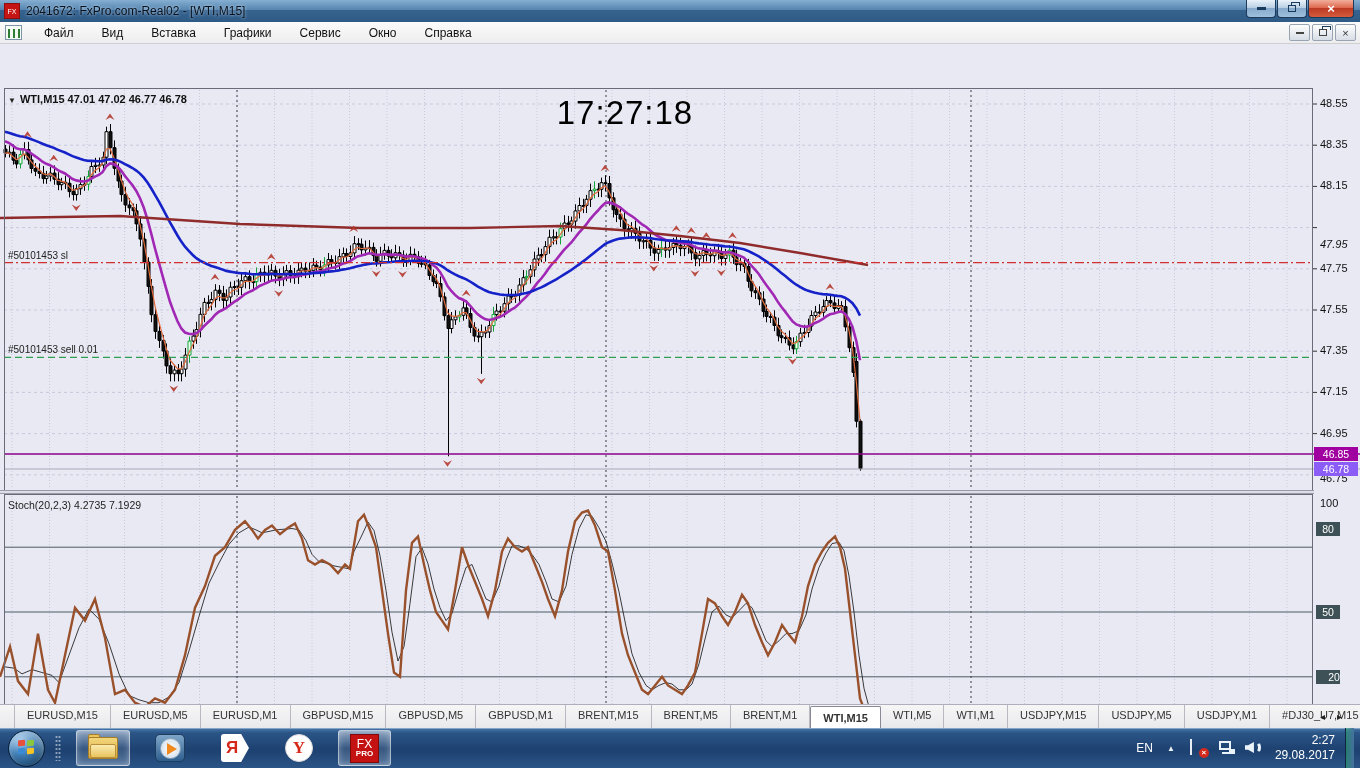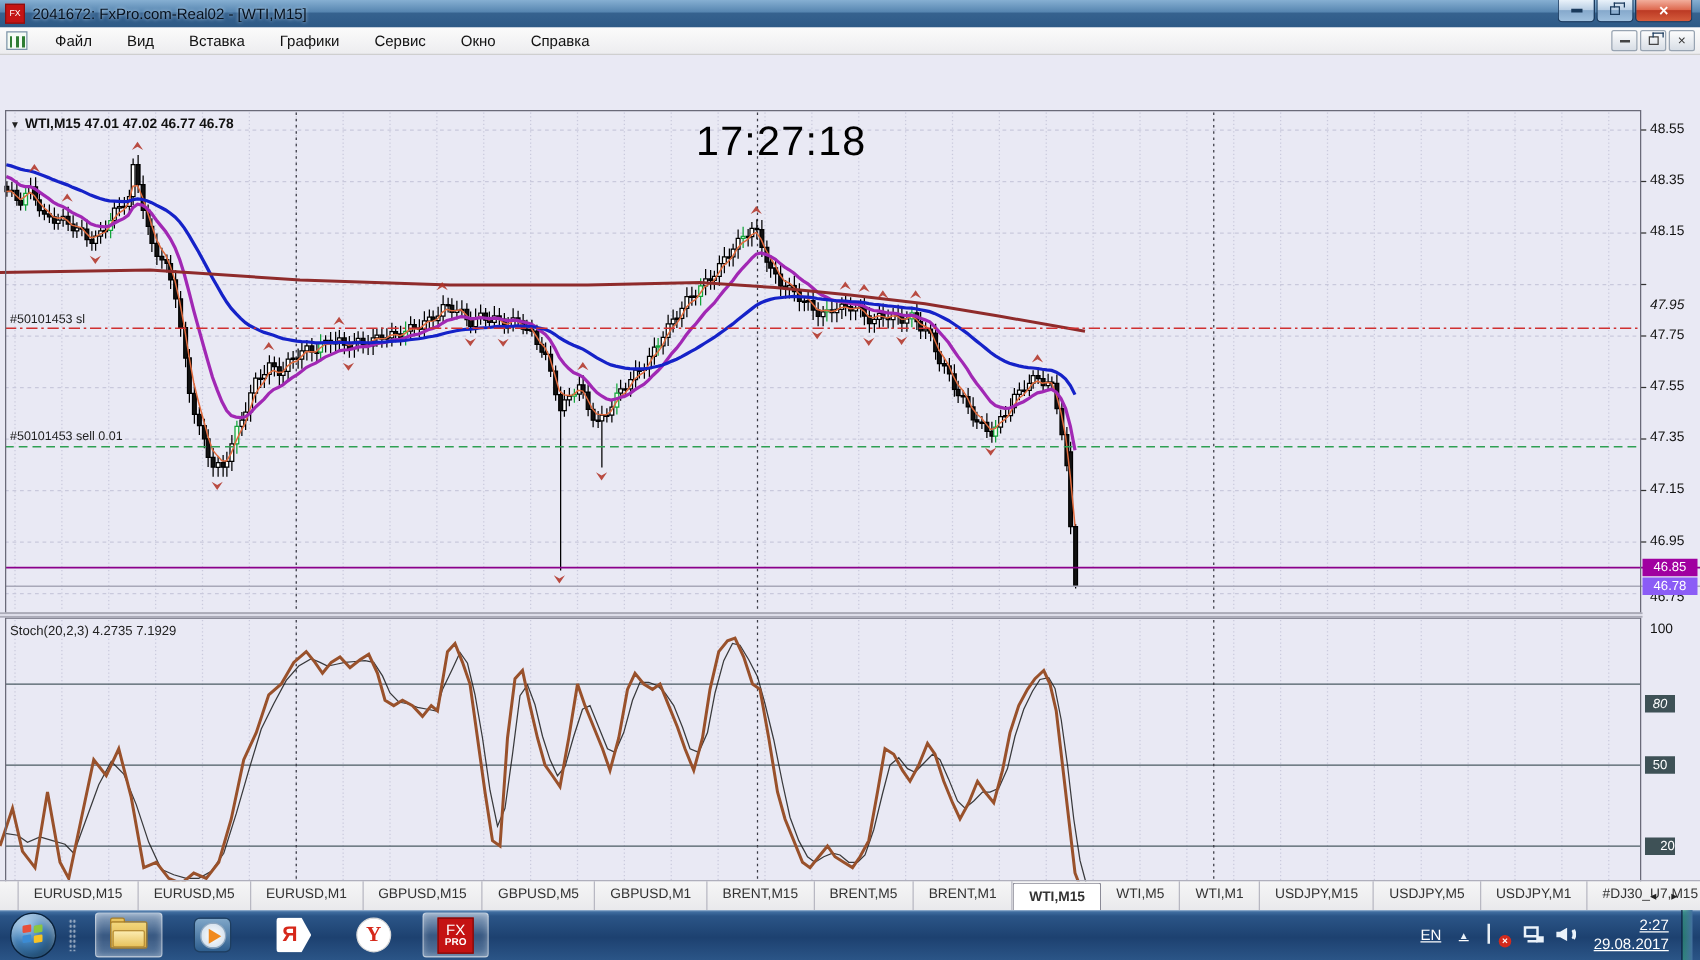--- a/index.html
+++ b/index.html
@@ -92,21 +92,21 @@
   .wmp .play{position:absolute;left:11px;top:8px;width:0;height:0;border-left:10px solid #F08A1E;border-top:6px solid transparent;border-bottom:6px solid transparent;}
   .yshield{position:relative;width:28px;height:28px;background:#FFF;border-radius:3px;
     clip-path:polygon(0 0,72% 0,100% 50%,72% 100%,0 100%);display:flex;align-items:center;justify-content:center;}
   .yshield span{color:#D6281A;font-size:17px;font-weight:bold;margin-right:6px;}
   .ycircle{width:28px;height:28px;background:#FFF;border-radius:50%;display:flex;align-items:center;justify-content:center;border:1px solid #D8D8D8;}
   .ycircle span{color:#D6281A;font-size:17px;font-weight:bold;font-family:"Liberation Serif",serif;}
   .fxbig{width:29px;height:29px;background:#C41212;border:1px solid #7E0A0A;color:#fff;
     font-family:"Liberation Serif",serif;display:flex;flex-direction:column;align-items:center;justify-content:center;}
   .fxbig .l1{font-size:12px;line-height:11px;}
   .fxbig .l2{font-size:8px;line-height:8px;font-weight:bold;}
-  #tray{position:absolute;right:6px;top:0;height:40px;display:flex;align-items:center;color:#fff;text-decoration:underline;}
+  #tray{position:absolute;right:6px;top:0;height:40px;display:flex;align-items:center;color:#fff;}
   #lang{font-size:12px;margin-right:14px;}
   #trayexp{font-size:8px;margin-right:14px;color:#EAF2FA;}
   .trayico{position:relative;width:18px;height:18px;margin-right:10px;}
   .flagico{width:10px;height:9px;background:#F2F6FA;clip-path:polygon(0 0,100% 15%,100% 85%,0 100%);margin-left:3px;}
   .flagpole{position:absolute;left:1px;top:0;width:2px;height:16px;background:#E8EEF4;}
   .redx{position:absolute;right:-2px;bottom:-1px;width:10px;height:10px;border-radius:50%;background:#D42A1C;color:#fff;
     font-size:8px;line-height:10px;text-align:center;font-weight:bold;}
   .netmon{position:absolute;left:2px;top:2px;width:12px;height:9px;border:2px solid #EAF2FA;background:transparent;}
   .netbase{position:absolute;left:5px;top:13px;width:8px;height:2px;background:#EAF2FA;}
   .netplug{position:absolute;left:12px;top:10px;width:6px;height:5px;background:#EAF2FA;}
@@ -258,21 +258,21 @@
         <div class="ptick" style="top: 94.2px;">48.35</div>
         <div class="ptick" style="top: 135.4px;">48.15</div>
         <div class="ptick" style="top: 194px; font-style: italic;">47.95</div>
         <div class="ptick" style="top: 217.8px;">47.75</div>
         <div class="ptick" style="top: 259px;">47.55</div>
         <div class="ptick" style="top: 300.2px;">47.35</div>
         <div class="ptick" style="top: 341.4px;">47.15</div>
         <div class="ptick" style="top: 382.6px;">46.95</div>
         <div class="stick" style="top: 453px;">100</div>
         <div class="stick" style="top: 669px;">0</div>
-        <div class="sbadge" style="top: 512px; font-style: italic;">80</div>
+        <div class="sbadge" style="top: 478px;">80</div>
         <div class="sbadge" style="top: 561px;">50</div>
         <div class="sbadge" style="top: 625.8px; padding-left: 12px;">20</div>
         <div class="tlab" style="left: 22px;">24 Aug 2017</div>
         <div class="tlab" style="left: 86px;">24 Aug 13:30</div>
         <div class="tlab" style="left: 150px;">24 Aug 17:30</div>
         <div class="tlab" style="left: 214px;">24 Aug 21:30</div>
         <div class="tlab" style="left: 278px;">25 Aug 02:30</div>
         <div class="tlab" style="left: 342px;">25 Aug 06:30</div>
         <div class="tlab" style="left: 406px;">25 Aug 10:30</div>
         <div class="tlab" style="left: 470px;">25 Aug 14:30</div>

